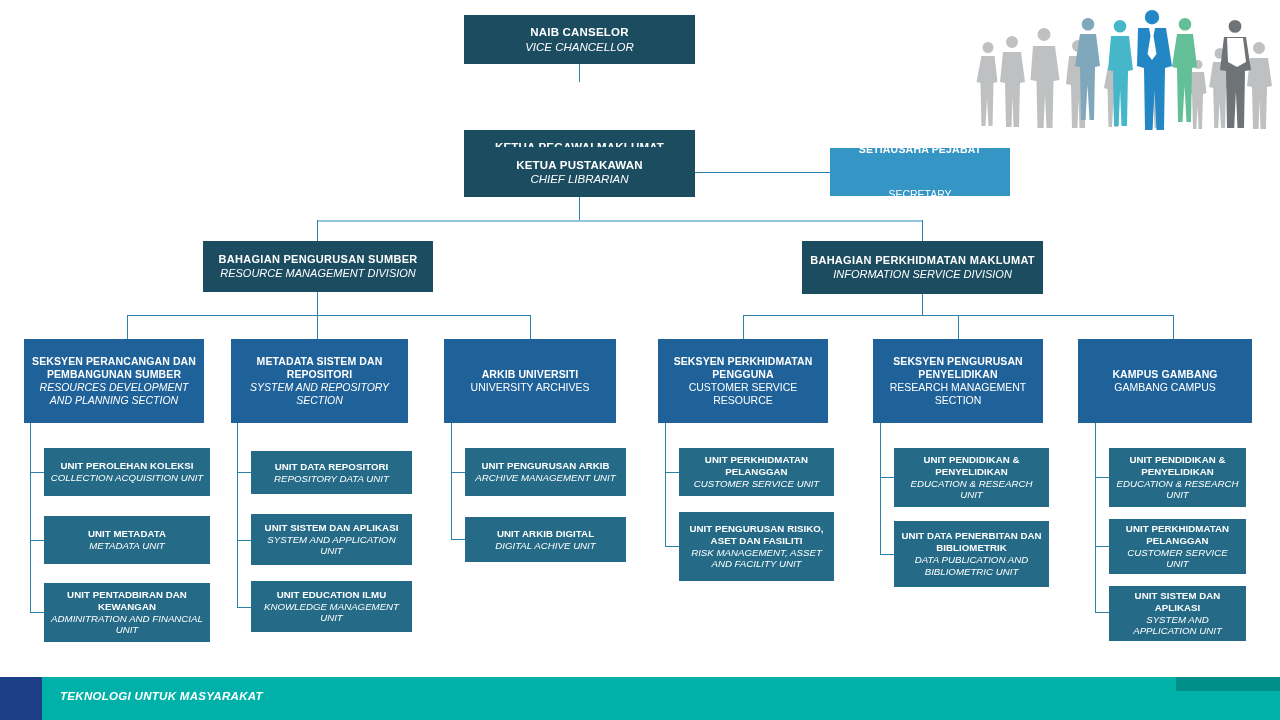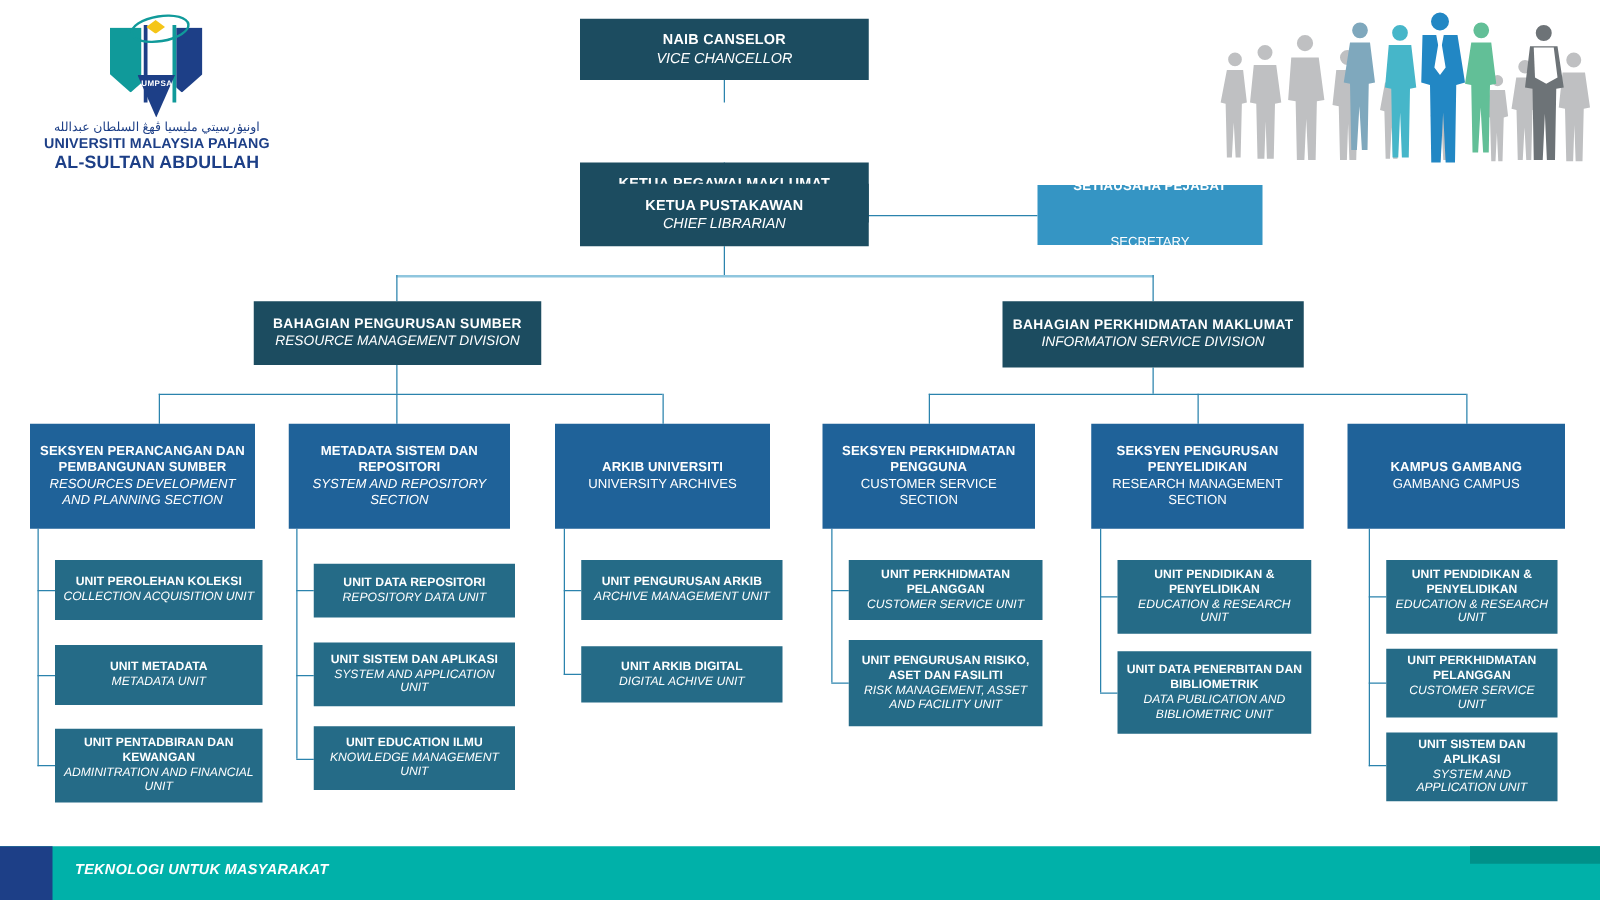--- a/index.html
+++ b/index.html
@@ -90,35 +90,20 @@
   #footer-navy{position:absolute;left:0;top:677px;width:42px;height:43px;background:#1d3f87;z-index:10;}
   #footer-dark{position:absolute;left:1176px;top:677px;width:104px;height:14px;background:#009089;z-index:10;}
   #footer-text{position:absolute;left:60px;top:690px;color:#ffffff;font-size:11.5px;
                font-style:italic;font-weight:bold;letter-spacing:.3px;z-index:11;}
 </style>
 </head>
 <body>
 
 <div id="stage">
 
-  <div id="logo">
-    <div class="shield-wrap">
-      <div class="sh-l"></div>
-      <div class="sh-r"></div>
-      <div class="sh-c"></div>
-      <div class="sh-c-in"></div>
-      <div class="sh-point"></div>
-      <div class="sh-ring"></div>
-      <div class="sh-dia"></div>
-      <div class="sh-tag">UMPSA</div>
-    </div>
-    <div class="logo-ar">اونيۏرسيتي مليسيا ڤهڠ السلطان عبدالله</div>
-    <div class="logo-l1">UNIVERSITI MALAYSIA PAHANG</div>
-    <div class="logo-l2">AL-SULTAN ABDULLAH</div>
-  </div>
 
   <svg id="people" viewBox="0 0 312 142">
     <g fill="#bfc0c2">
 
       <path d="M20 42 a5.5 5.5 0 1 1 0 11 a5.5 5.5 0 0 1 0-11 M13.5 56 h13 l3 26 -4 1 -1 43 h-4 l-1.5-28 -1.5 28 h-4 l-1-43 -4-1z"></path>
 
       <path d="M44 36 a6 6 0 1 1 0 12 a6 6 0 0 1 0-12 M35 52 h18 l4 30 -5 1 -1 44 h-5.5l-1-30 -1 30 H38 l-1-44 -5-1z"></path>
 
       <path d="M76 28 a6.5 6.5 0 1 1 0 13 a6.5 6.5 0 0 1 0-13 M65 46 h22 l4.5 34 -6 1 -1 47 h-6 l-1.5-33 -1.5 33 h-6 l-1-47 -6-1z"></path>
 
@@ -253,21 +238,21 @@
     <div class="en">SYSTEM  AND REPOSITORY SECTION</div>
   </div>
 
   <div class="box lvl-section" style="left:444px;top:339px;width:172px;height:84px;">
     <div class="ms">ARKIB UNIVERSITI</div>
     <div class="en plain">UNIVERSITY  ARCHIVES</div>
   </div>
 
   <div class="box lvl-section" style="left:658px;top:339px;width:170px;height:84px;">
     <div class="ms">SEKSYEN PERKHIDMATAN PENGGUNA</div>
-    <div class="en plain">CUSTOMER  SERVICE SECTION</div>
+    <div class="en plain">CUSTOMER  SERVICE RESOURCE</div>
   </div>
 
   <div class="box lvl-section" style="left:873px;top:339px;width:170px;height:84px;justify-content:center;">
     <div class="ms">SEKSYEN PENGURUSAN PENYELIDIKAN</div>
     <div class="en plain">RESEARCH  MANAGEMENT SECTION</div>
   </div>
 
   <div class="box lvl-section" style="left:1078px;top:339px;width:174px;height:84px;">
     <div class="ms">KAMPUS GAMBANG</div>
     <div class="en plain">GAMBANG  CAMPUS</div>

